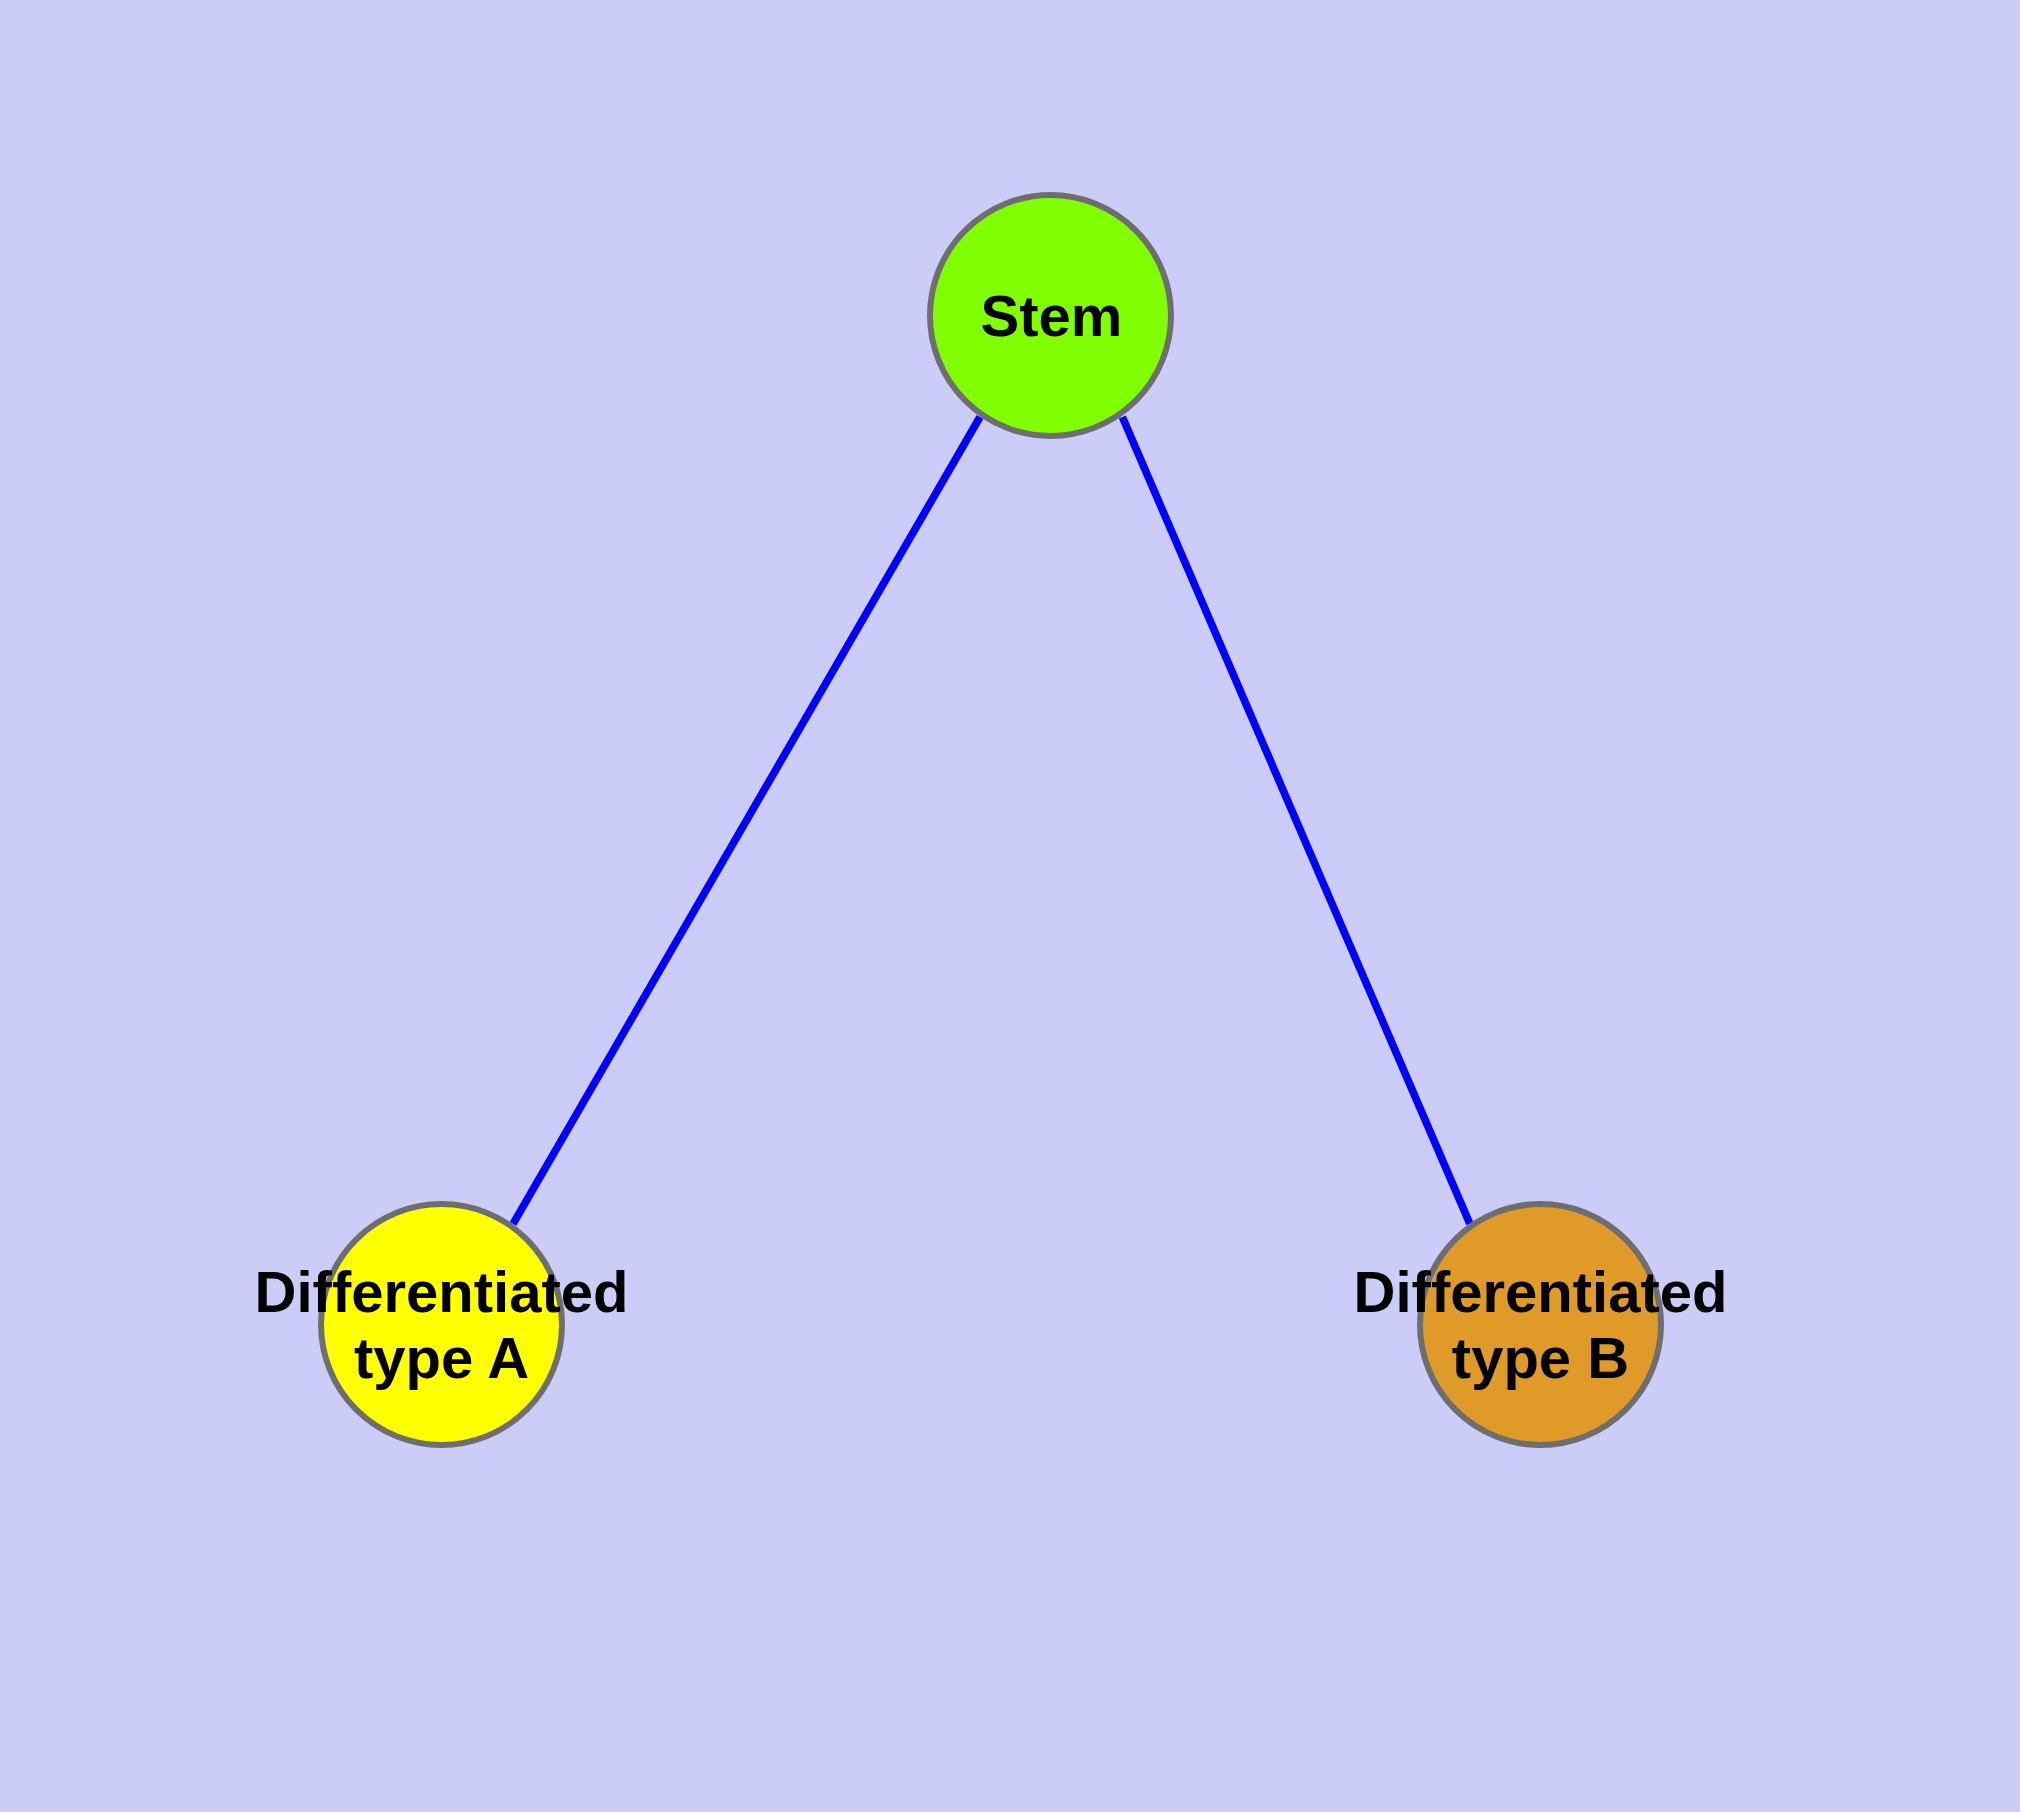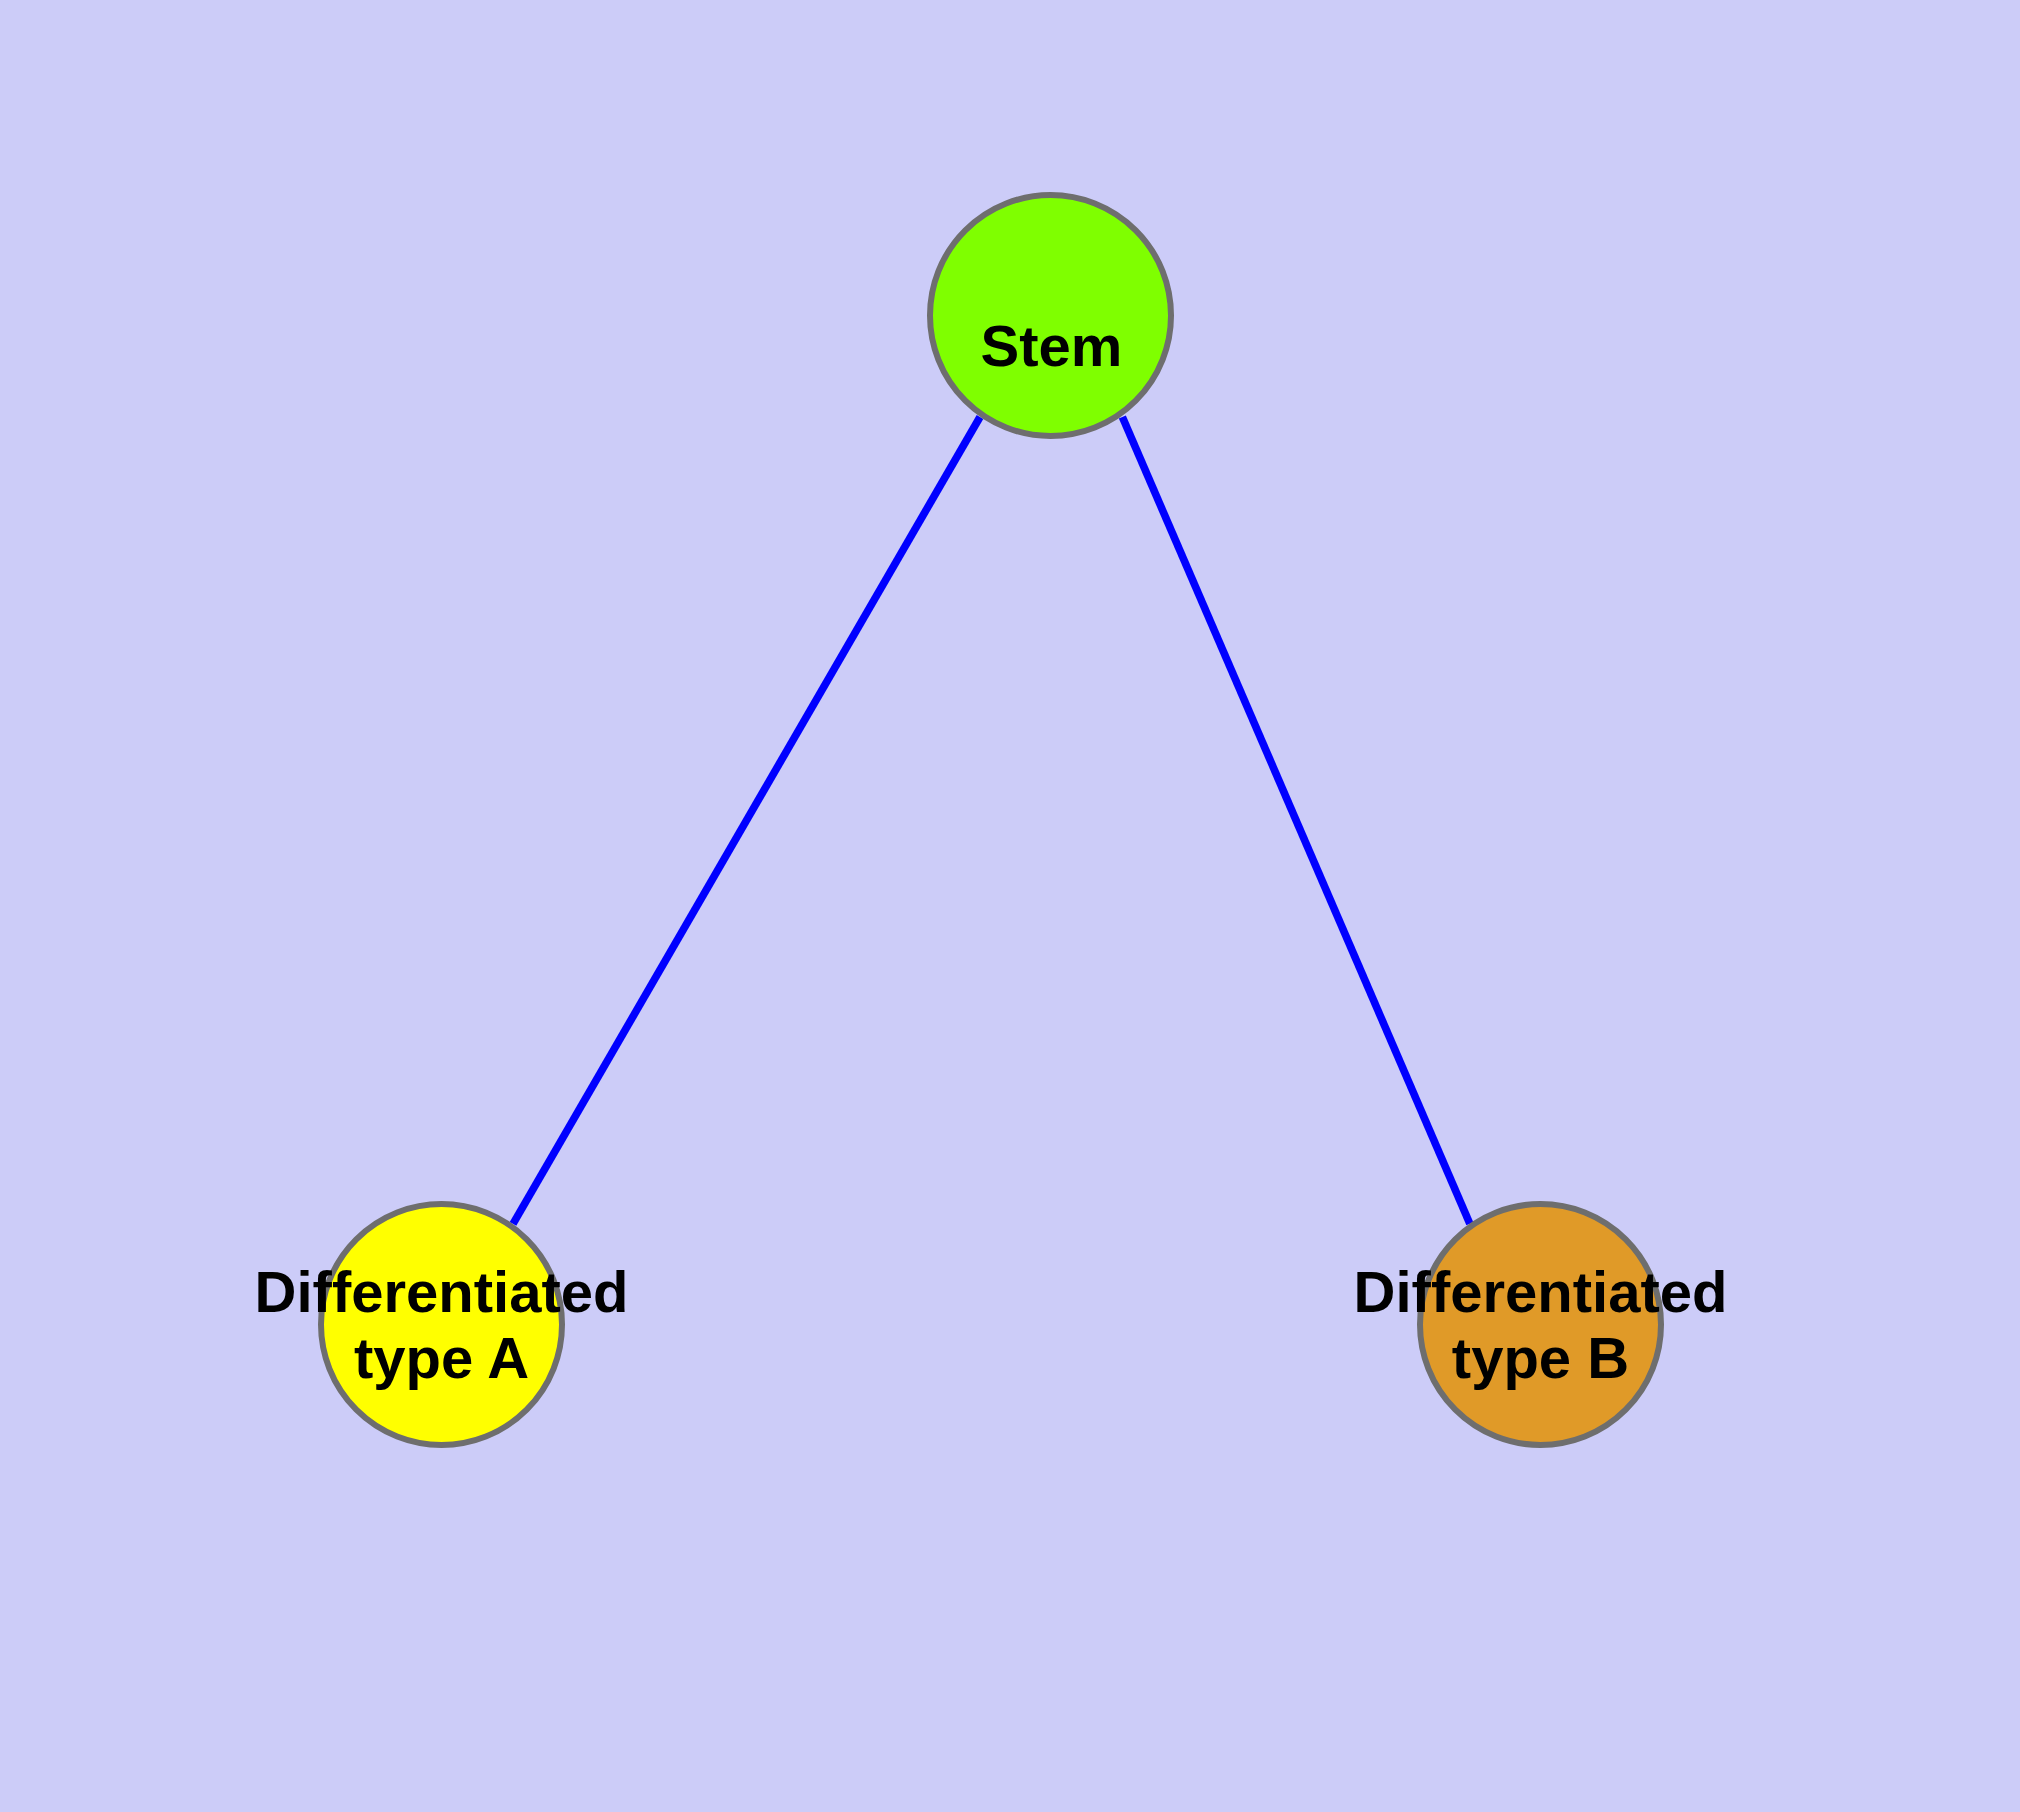--- a/index.html
+++ b/index.html
@@ -47,20 +47,20 @@
 
   <svg id="edge-layer" viewBox="0 0 2384 2138" xmlns="http://www.w3.org/2000/svg" style="width: 2021px; height: 1812px;">
     <line x1="1156" y1="492" x2="605" y2="1444" stroke="#0000ff" stroke-width="9" stroke-linecap="butt"></line>
     <line x1="1324" y1="492" x2="1734" y2="1444" stroke="#0000ff" stroke-width="9" stroke-linecap="butt"></line>
   </svg>
 
   <div class="graph-node" style="left: 927px; top: 192px; width: 247px; height: 247px; background: rgb(127, 255, 0); border-color: rgb(110, 110, 110); border-width: 6px;"></div>
   <div class="graph-node" style="left: 318px; top: 1201px; width: 247px; height: 247px; background: rgb(255, 255, 0); border-color: rgb(110, 110, 110); border-width: 6px;"></div>
   <div class="graph-node" style="left: 1417px; top: 1201px; width: 247px; height: 247px; background: rgb(224, 154, 40); border-color: rgb(110, 110, 110); border-width: 6px;"></div>
 
-  <div class="node-label" style="font-size: 58px; color: rgb(0, 0, 0); width: 763px; left: 670px; top: 283px; margin-top: 30px;">Stem</div>
+  <div class="node-label" style="font-size: 58px; color: rgb(0, 0, 0); width: 763px; left: 670px; top: 283px;">Stem</div>
   <div class="node-label" style="font-size: 58px; color: rgb(0, 0, 0); width: 763px; left: 60px; top: 1259px;">Differentiated
 type A</div>
   <div class="node-label" style="font-size: 58px; color: rgb(0, 0, 0); width: 763px; left: 1159px; top: 1259px;">Differentiated
 type B</div>
 
 </div>
 
 
 </body></html>

